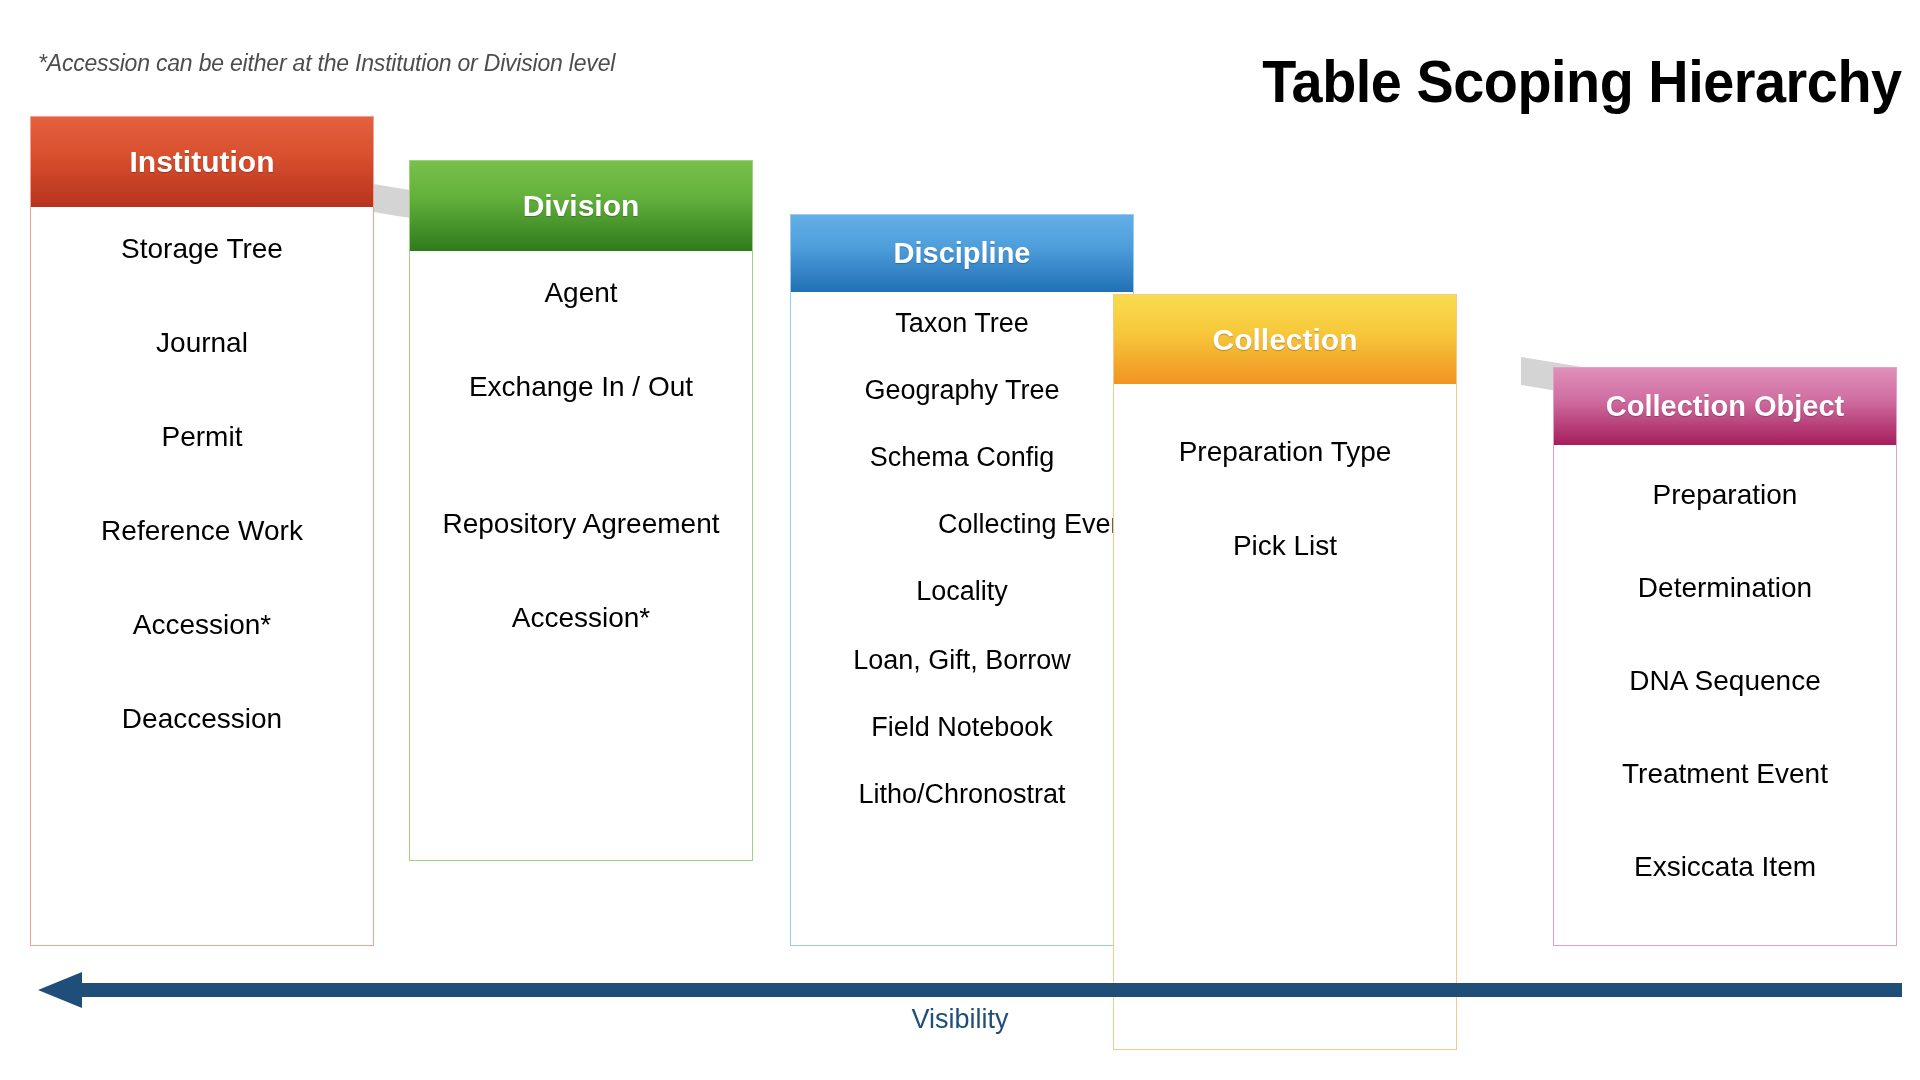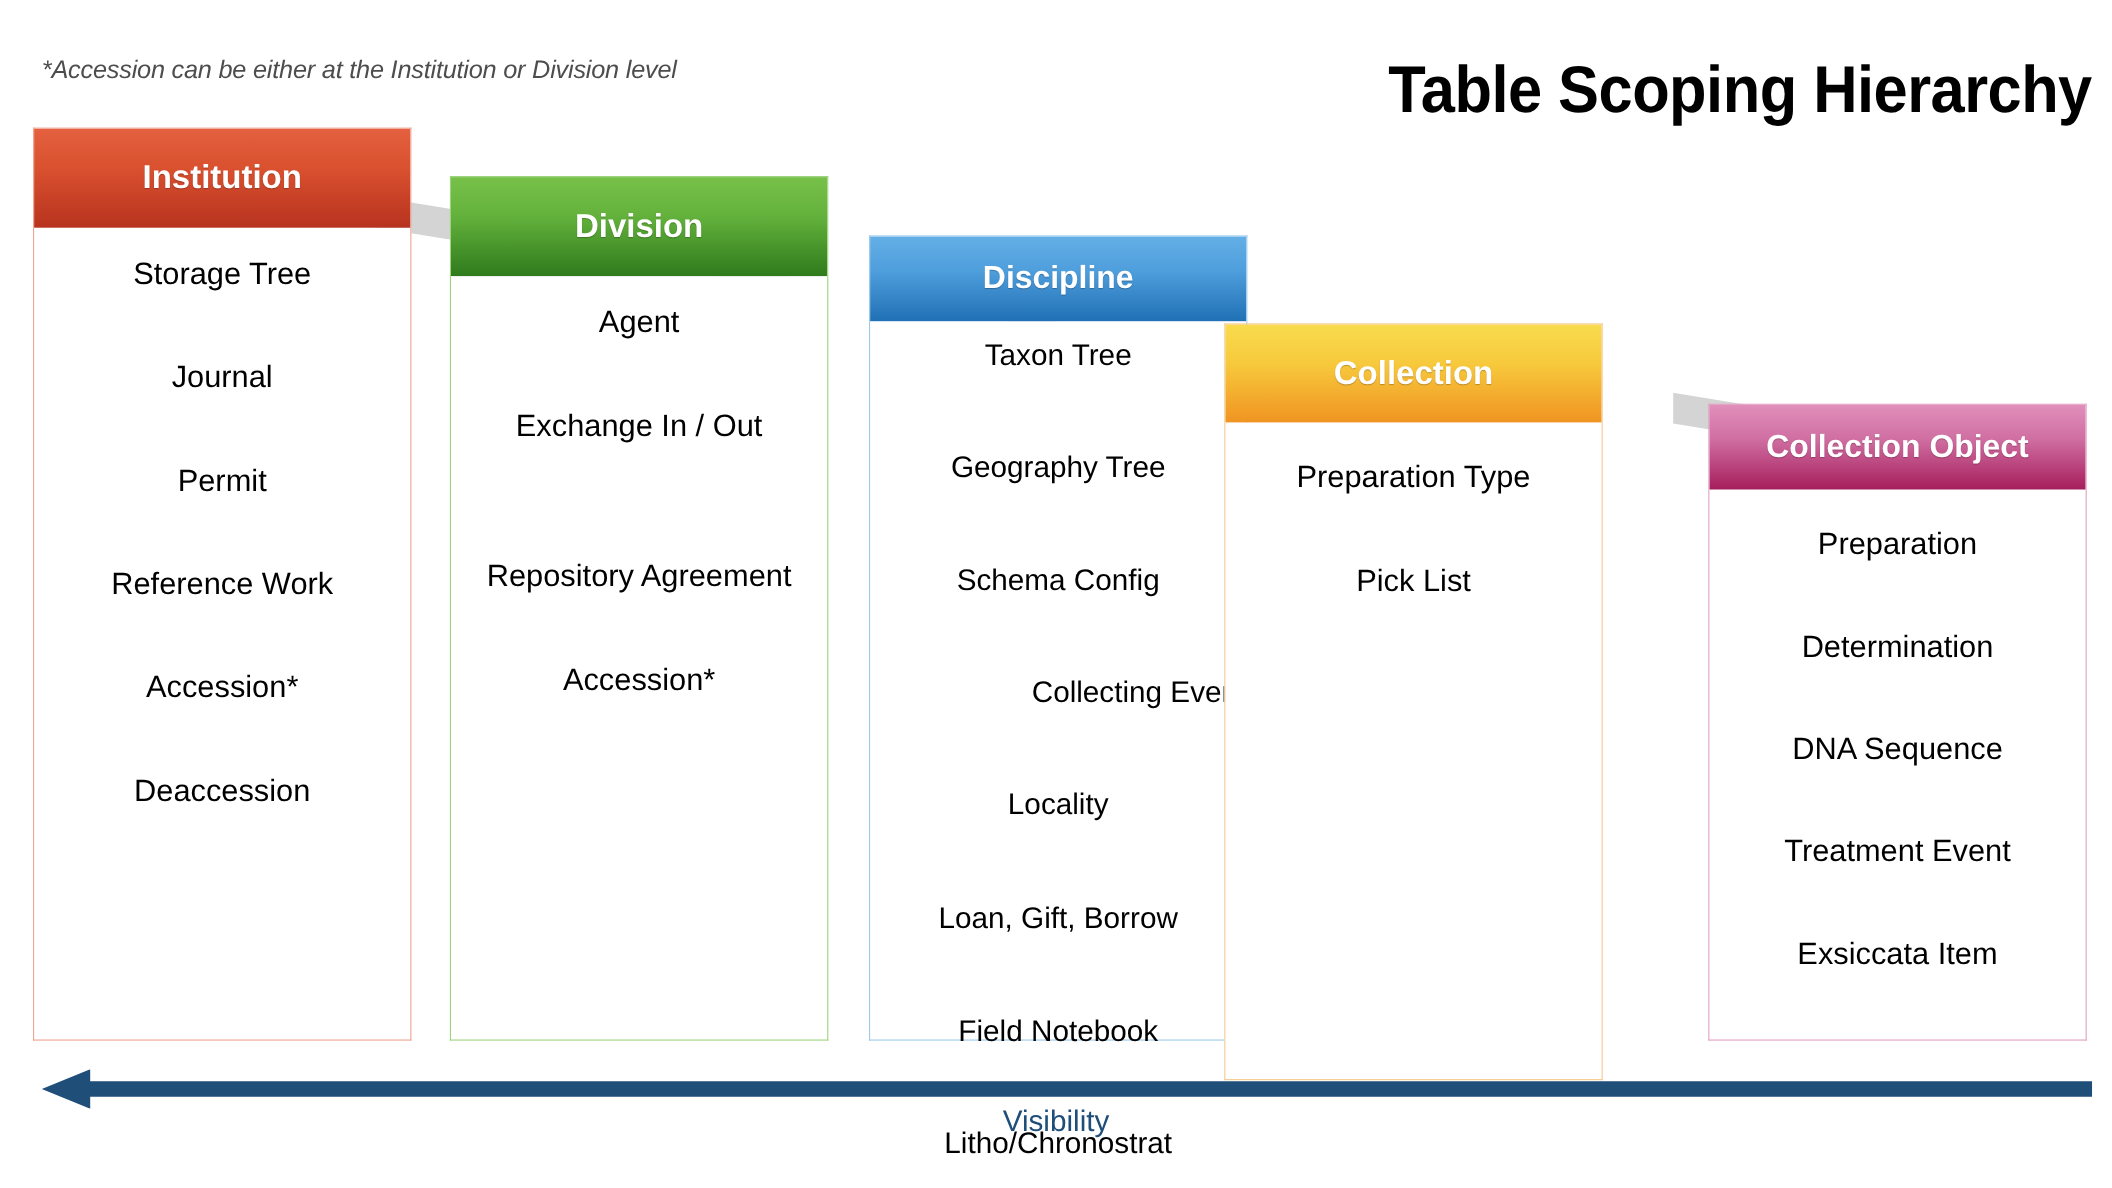--- a/index.html
+++ b/index.html
@@ -109,21 +109,21 @@
     border-bottom: none;
   }
   .hdr-collectionobject {
     background: linear-gradient(to bottom, #e08fbb 0%, #d06fa2 40%, #a61e5c 100%);
     border: 1px solid #e3a0c2;
     border-bottom: none;
   }
 
   .body-institution { border-color: #f0a392; }
   .body-division { border-color: #9ed37d; }
-  .body-discipline { border-color: #9ccaec; gap: 35px; }
+  .body-discipline { border-color: #9ccaec; }
   .body-collection { border-color: #f5c98c; }
   .body-collectionobject { border-color: #e3a0c2; }
 
   
   #arrow-wrap {
     position: absolute;
     left: 38px;
     top: 972px;
     width: 1864px;
     height: 36px;
@@ -185,21 +185,21 @@
       <div class="item" style="margin-bottom:62px;">Reference Work</div>
       <div class="item" style="margin-bottom:62px;">Accession*</div>
       <div class="item" style="margin-bottom:62px;">Deaccession</div>
     </div>
   </div>
 
   <div class="column" style="left:409px; top:160px; width:344px; height:786px;">
     <div class="col-header hdr-division" style="height:91px; font-size:30px;">
       <span>Division</span>
     </div>
-    <div class="col-body body-division" style="height:695px; padding-top:26px; font-size:28px;">
+    <div class="col-body body-division" style="height:610px; padding-top:26px; font-size:28px;">
       <div class="item" style="margin-bottom:62px;">Agent</div>
       <div class="item" style="margin-bottom:62px;">Exchange In / Out</div>
       <div class="item" style="margin-bottom:62px;margin-top:43px;">Repository Agreement</div>
       <div class="item">Accession*</div>
     </div>
   </div>
 
   <div class="column" style="left:790px; top:214px; width:344px; height:732px;">
     <div class="col-header hdr-discipline" style="height:78px; font-size:29px;">
       <span>Discipline</span>
@@ -213,21 +213,21 @@
       <div class="item" style="margin-bottom:36px;">Loan, Gift, Borrow</div>
       <div class="item" style="margin-bottom:36px;">Field Notebook</div>
       <div class="item">Litho/Chronostrat</div>
     </div>
   </div>
 
   <div class="column" style="left:1113px; top:294px; width:344px; height:652px;">
     <div class="col-header hdr-collection" style="height:90px; font-size:30px;">
       <span>Collection</span>
     </div>
-    <div class="col-body body-collection" style="height:598px; padding-top:34px; font-size:28px;">
+    <div class="col-body body-collection" style="height:666px; padding-top:52px; font-size:28px;">
       <div class="item" style="margin-bottom:62px;">Preparation Type</div>
       <div class="item">Pick List</div>
     </div>
   </div>
 
   <div class="column" style="left:1553px; top:367px; width:344px; height:579px;">
     <div class="col-header hdr-collectionobject" style="height:78px; font-size:29px;">
       <span>Collection Object</span>
     </div>
     <div class="col-body body-collectionobject" style="height:501px; padding-top:34px; font-size:28px;">

